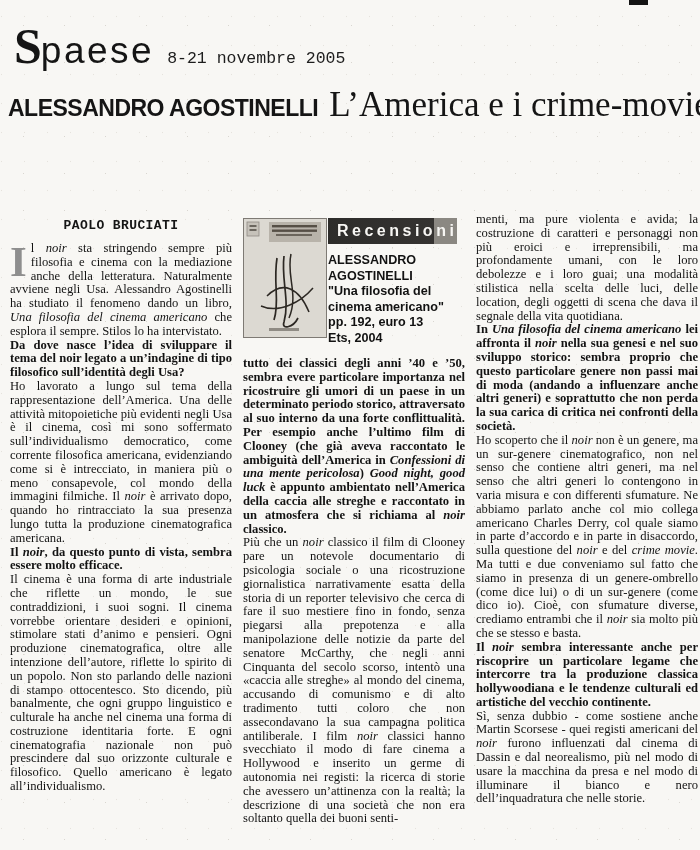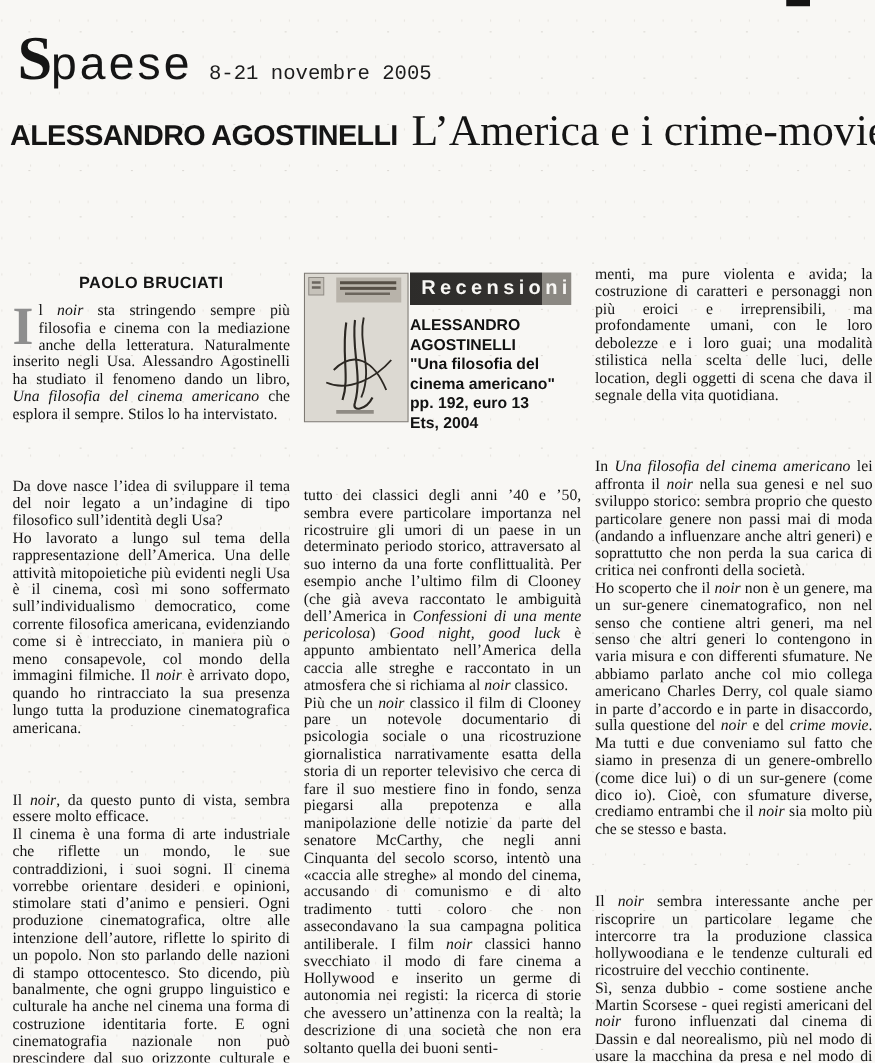--- a/index.html
+++ b/index.html
@@ -36,26 +36,26 @@
     font-family:"Liberation Serif",serif;font-weight:bold;
     font-size:54px;line-height:64px;letter-spacing:-2px;color:#0e0e0e;
   }
 
   
   .cols{position:absolute;top:205px;left:10px;width:688px;display:flex;gap:11px;}
   .col{width:222px;}
   .col3{padding-top:8px;}
 
   .byline{
-    font-family:Liberation Sans, sans-serif;font-weight:bold;font-size:13px;
+    font-family:Liberation Mono, monospace;font-weight:bold;font-size:13px;
     text-align:center;letter-spacing:0.4px;margin:13px 0 9px 0;
   }
 
   .para{margin:0;text-align:justify;font-size:12.6px;line-height:13.8px;color:#131313;}
-  .para.bold{font-weight:normal;margin-top:44px;}
+  .para.bold{font-weight:bold;}
   .para i{font-style:italic;}
   .dropcap{
     float:left;font-family:"Liberation Serif",serif;font-weight:bold;
     font-size:43px;line-height:36px;color:#8e8e8e;padding:2px 4px 0 0;
   }
 
   
   .review-box{margin:13px 0 11px 0;display:flex;gap:1px;}
   .book-cover{width:84px;height:120px;flex:0 0 auto;}
   .review-right{width:129px;flex:0 0 auto;}
@@ -86,21 +86,21 @@
     <span class="kicker-author">ALESSANDRO AGOSTINELLI</span>
     <span class="kicker-title">L’America e i crime-movie</span>
   </div>
 
 
   <div class="cols">
 
     <div class="col col1">
       <div class="byline">PAOLO BRUCIATI</div>
       <div>
-          <p class="para normal"><span class="dropcap">I</span><span>l </span><i>noir</i><span> sta stringendo sempre più filosofia e cinema con la mediazione anche della letteratura. Naturalmente inserito negli Usa. Alessandro Agostinelli ha studiato il fenomeno dando un libro, </span><i>Una filosofia del cinema americano</i><span> che esplora il sempre. Stilos lo ha intervistato.</span></p>
+          <p class="para normal"><span class="dropcap">I</span><span>l </span><i>noir</i><span> sta stringendo sempre più filosofia e cinema con la mediazione anche della letteratura. Naturalmente avviene negli Usa. Alessandro Agostinelli ha studiato il fenomeno dando un libro, </span><i>Una filosofia del cinema americano</i><span> che esplora il sempre. Stilos lo ha intervistato.</span></p>
           <p class="para bold"><span>Da dove nasce l’idea di sviluppare il tema del noir legato a un’indagine di tipo filosofico sull’identità degli Usa?</span></p>
           <p class="para normal"><span>Ho lavorato a lungo sul tema della rappresentazione dell’America. Una delle attività mitopoietiche più evidenti negli Usa è il cinema, così mi sono soffermato sull’individualismo democratico, come corrente filosofica americana, evidenziando come si è intrecciato, in maniera più o meno consapevole, col mondo della immagini filmiche. Il </span><i>noir</i><span> è arrivato dopo, quando ho rintracciato la sua presenza lungo tutta la produzione cinematografica americana.</span></p>
           <p class="para bold"><span>Il </span><i>noir</i><span>, da questo punto di vista, sembra essere molto efficace.</span></p>
           <p class="para normal"><span>Il cinema è una forma di arte industriale che riflette un mondo, le sue contraddizioni, i suoi sogni. Il cinema vorrebbe orientare desideri e opinioni, stimolare stati d’animo e pensieri. Ogni produzione cinematografica, oltre alle intenzione dell’autore, riflette lo spirito di un popolo. Non sto parlando delle nazioni di stampo ottocentesco. Sto dicendo, più banalmente, che ogni gruppo linguistico e culturale ha anche nel cinema una forma di costruzione identitaria forte. E ogni cinematografia nazionale non può prescindere dal suo orizzonte culturale e filosofico. Quello americano è legato all’individualismo.</span></p>
         </div>
     </div>
 
     <div class="col col2">
       <div class="review-box">
         <div class="book-cover">
@@ -132,19 +132,19 @@
           <p class="para bold"><span>tutto dei classici degli anni ’40 e ’50, sembra evere particolare importanza nel ricostruire gli umori di un paese in un determinato periodo storico, attraversato al suo interno da una forte conflittualità. Per esempio anche l’ultimo film di Clooney (che già aveva raccontato le ambiguità dell’America in </span><i>Confessioni di una mente pericolosa</i><span>) </span><i>Good night, good luck</i><span> è appunto ambientato nell’America della caccia alle streghe e raccontato in un atmosfera che si richiama al </span><i>noir</i><span> classico.</span></p>
           <p class="para normal"><span>Più che un </span><i>noir</i><span> classico il film di Clooney pare un notevole documentario di psicologia sociale o una ricostruzione giornalistica narrativamente esatta della storia di un reporter televisivo che cerca di fare il suo mestiere fino in fondo, senza piegarsi alla prepotenza e alla manipolazione delle notizie da parte del senatore McCarthy, che negli anni Cinquanta del secolo scorso, intentò una «caccia alle streghe» al mondo del cinema, accusando di comunismo e di alto tradimento tutti coloro che non assecondavano la sua campagna politica antiliberale. I film </span><i>noir</i><span> classici hanno svecchiato il modo di fare cinema a Hollywood e inserito un germe di autonomia nei registi: la ricerca di storie che avessero un’attinenza con la realtà; la descrizione di una società che non era soltanto quella dei buoni senti-</span></p>
         </div>
     </div>
 
     <div class="col col3">
       <div>
           <p class="para normal"><span>menti, ma pure violenta e avida; la costruzione di caratteri e personaggi non più eroici e irreprensibili, ma profondamente umani, con le loro debolezze e i loro guai; una modalità stilistica nella scelta delle luci, delle location, degli oggetti di scena che dava il segnale della vita quotidiana.</span></p>
           <p class="para bold"><span>In </span><i>Una filosofia del cinema americano</i><span> lei affronta il </span><i>noir</i><span> nella sua genesi e nel suo sviluppo storico: sembra proprio che questo particolare genere non passi mai di moda (andando a influenzare anche altri generi) e soprattutto che non perda la sua carica di critica nei confronti della società.</span></p>
           <p class="para normal"><span>Ho scoperto che il </span><i>noir</i><span> non è un genere, ma un sur-genere cinematografico, non nel senso che contiene altri generi, ma nel senso che altri generi lo contengono in varia misura e con differenti sfumature. Ne abbiamo parlato anche col mio collega americano Charles Derry, col quale siamo in parte d’accordo e in parte in disaccordo, sulla questione del </span><i>noir</i><span> e del </span><i>crime movie</i><span>. Ma tutti e due conveniamo sul fatto che siamo in presenza di un genere-ombrello (come dice lui) o di un sur-genere (come dico io). Cioè, con sfumature diverse, crediamo entrambi che il </span><i>noir</i><span> sia molto più che se stesso e basta.</span></p>
-          <p class="para bold"><span>Il </span><i>noir</i><span> sembra interessante anche per riscoprire un particolare legame che intercorre tra la produzione classica hollywoodiana e le tendenze culturali ed ricostruire del vecchio continente.</span></p>
+          <p class="para bold"><span>Il </span><i>noir</i><span> sembra interessante anche per riscoprire un particolare legame che intercorre tra la produzione classica hollywoodiana e le tendenze culturali ed artistiche del vecchio continente.</span></p>
           <p class="para normal"><span>Sì, senza dubbio - come sostiene anche Martin Scorsese - quei registi americani del </span><i>noir</i><span> furono influenzati dal cinema di Dassin e dal neorealismo, più nel modo di usare la macchina da presa e nel modo di illuminare il bianco e nero dell’inquadratura che nelle storie.</span></p>
         </div>
     </div>
 
   </div>
 </div>
 
 </body></html>

